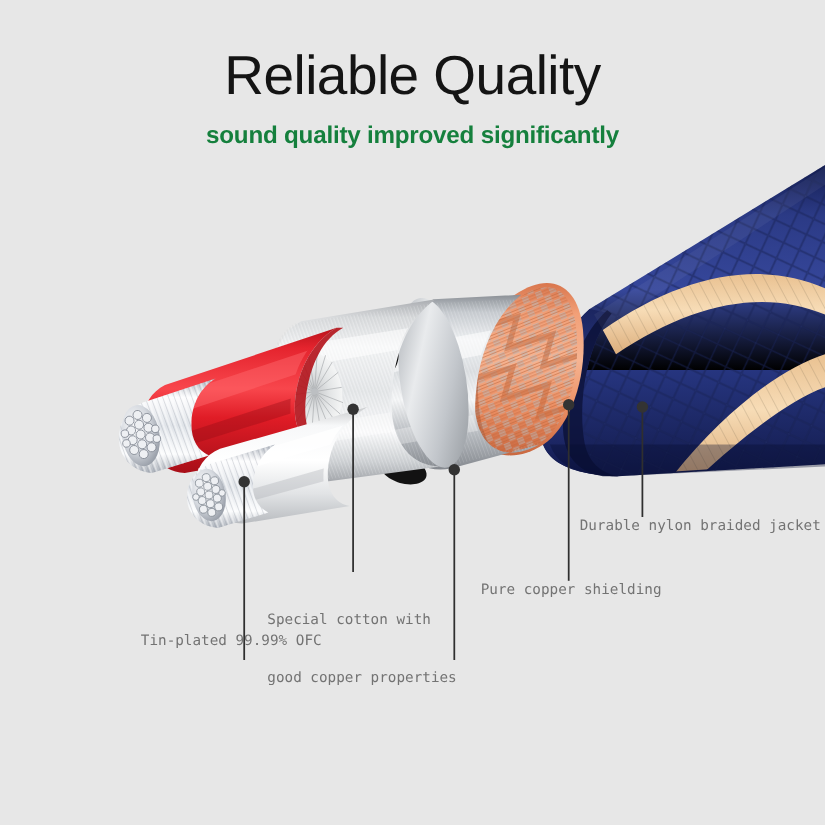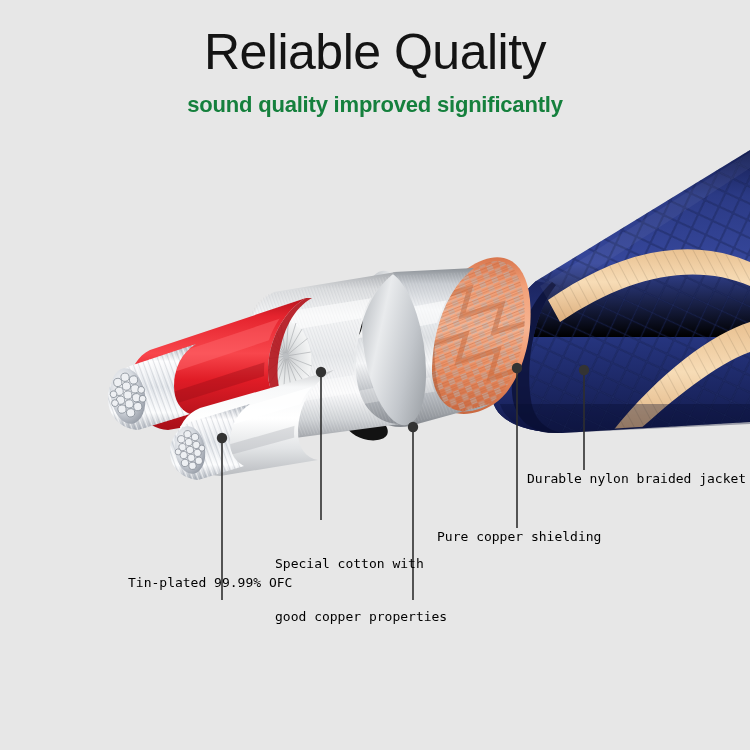--- a/index.html
+++ b/index.html
@@ -26,21 +26,21 @@
     text-align:center;
     user-select:none;
   }
   .title{
     font-family:"Liberation Sans",sans-serif;
     font-size:50px;
     font-weight:400;
     letter-spacing:-0.5px;
     color:#141414;
     line-height:1.06;
-    margin:0;
+    margin:16px;
   }
   .subtitle{
     font-family:"Liberation Sans",sans-serif;
     font-size:22px;
     font-weight:700;
     color:#15803d;
     letter-spacing:-0.2px;
     margin:14px 0 0 0;
     line-height:1.1;
   }
@@ -51,21 +51,21 @@
     left:0;top:0;
     width:750px;height:750px;
   }
   #stage svg{display:block;}
 
   
   .callout{
     position:absolute;
     font-family:"DejaVu Sans Mono","Liberation Mono",monospace;
     font-size:13px;
-    color:#000000;
+    color:#737373;
     white-space:pre;
     line-height:1.38;
     letter-spacing:0px;
     user-select:none;
   }
   .callout.two-line{line-height:1.35;}
 </style>
 </head>
 <body style="background: rgb(231, 231, 231);">
 
@@ -407,21 +407,21 @@
         <circle cx="517" cy="368" r="5.2"></circle>
         <circle cx="584" cy="370" r="5.2"></circle>
       </g>
     </svg>
   </div>
 
   <div class="callout" style="left:527px;top:470px;">Durable nylon braided jacket</div>
 
   <div class="callout" style="left:437px;top:528px;">Pure copper shielding</div>
 
-  <div class="callout two-line" style="left:243px;top:520px;margin-left:32px;">
+  <div class="callout two-line" style="left:243px;top:520px;">
     <div>Special cotton with</div>
     <div>good copper properties</div>
   </div>
 
   <div class="callout" style="left:128px;top:574px;">Tin-plated 99.99% OFC</div>
 
 
 </div>
 
 </body></html>

